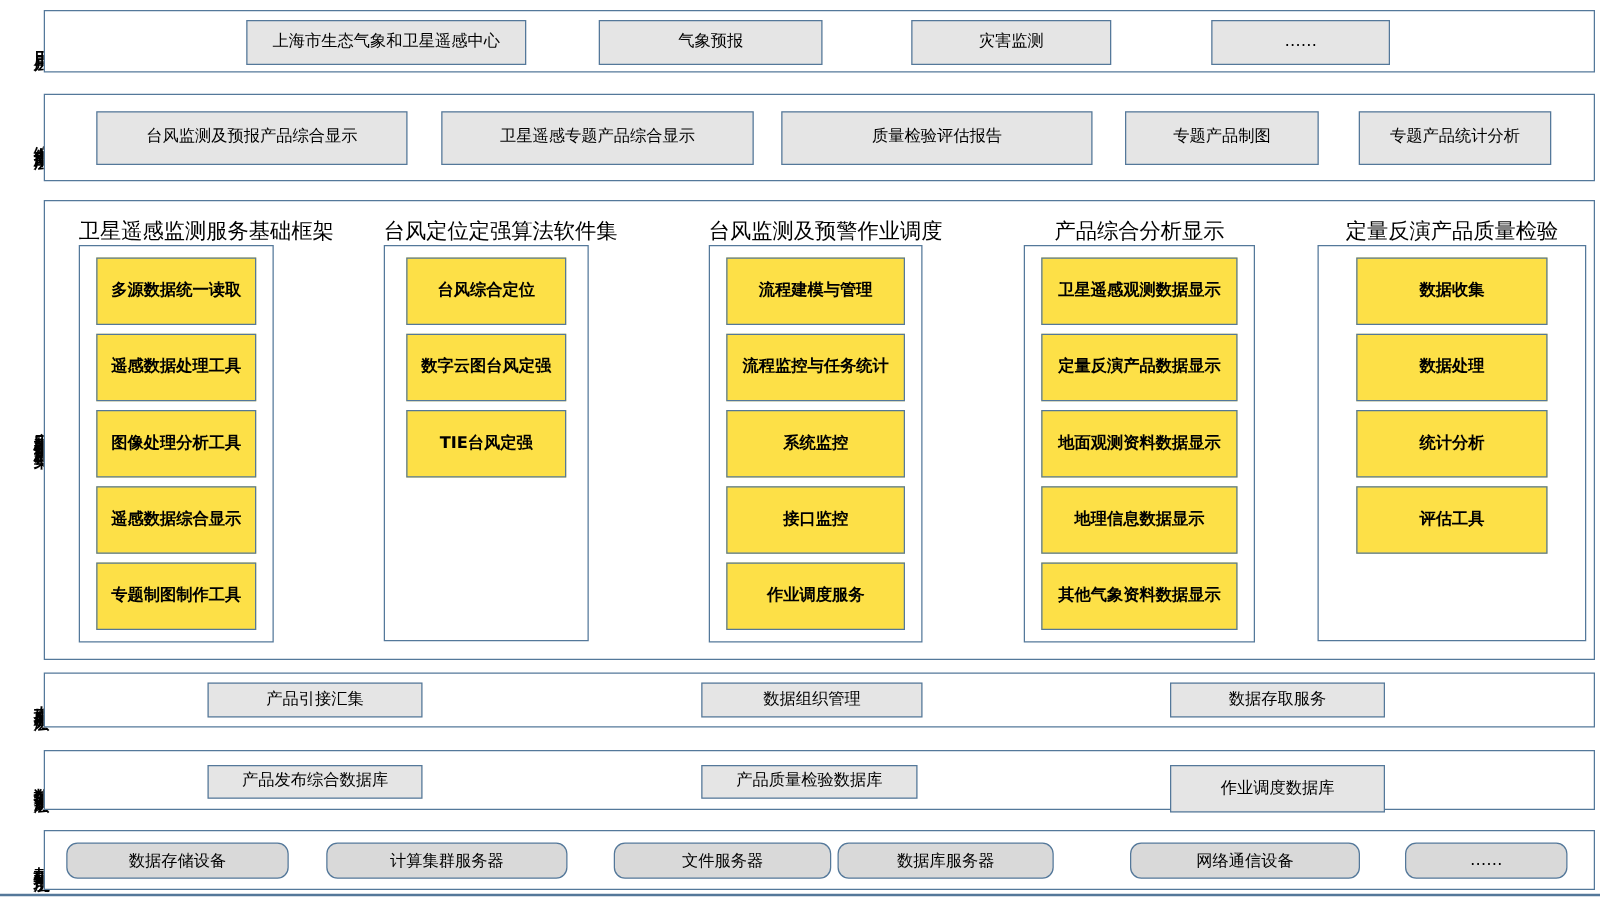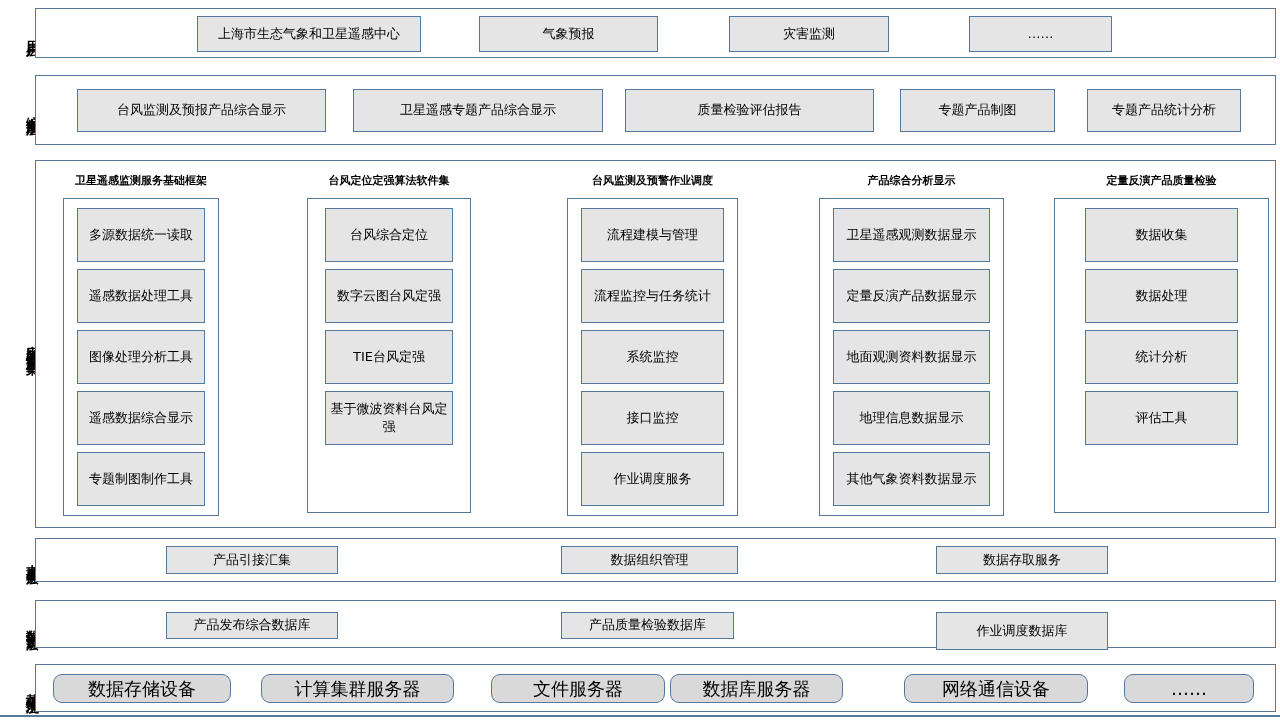--- a/index.html
+++ b/index.html
@@ -20,37 +20,37 @@
     border:1.5px solid var(--border,#54789a);
     background:#fff; box-sizing:border-box;
   }
   .box {
     position:absolute; box-sizing:border-box;
     border:1px solid var(--border,#54789a); background:#e5e5e5;
     display:flex; align-items:center; justify-content:center;
     text-align:center; font-size:13px; line-height:1.3; padding:0 4px;
   }
   .col { position:absolute; top:12px; bottom:14px; display:flex; flex-direction:column; box-sizing:border-box; }
-  .col-title { text-align:center; font-weight:bold; font-size:11px; white-space:nowrap; margin-bottom:10px; flex:0 0 auto; }
+  .col-title { text-align:center; font-weight:normal; font-size:17px; white-space:nowrap; flex:0 0 auto; }
   .col-outer {
     flex:1 1 auto; border:1px solid var(--border,#54789a); box-sizing:border-box;
     padding:9px 13px; display:flex; flex-direction:column; gap:7px; align-items:stretch;
   }
   .mbox {
     flex:0 0 54px; height:54px; box-sizing:border-box;
-    border:1px solid var(--border,#54789a); background:#e5e5e5;
+    border:1px solid var(--border,#54789a); background:#fde047;
     display:flex; align-items:center; justify-content:center;
-    text-align:center; font-size:13px; line-height:1.35; padding:0 2px;
+    text-align:center; font-size:13px; line-height:1.35; padding:0 2px;font-weight:bold;
   }
   .device {
     position:absolute; box-sizing:border-box; top:9px; height:29px;
     border:1.5px solid var(--border,#54789a); border-radius:9px;
     background:var(--device_fill,#d9d9d9);
     display:flex; align-items:center; justify-content:center;
-    text-align:center; font-size:18px;
+    text-align:center; font-size:13px;
   }
   .bottom-line { position:absolute; left:0; top:715px; width:1280px; height:0; border-top:2px solid var(--border,#54789a); }
 </style>
 </head>
 <body>
 
 <div class="canvas">
 
   <div class="vlabel" style="top:8px;height:50px">用户层</div>
   <div class="vlabel" style="top:75px;height:70px">综合应用层</div>
@@ -86,21 +86,20 @@
         <div class="mbox">专题制图制作工具</div>
       </div>
     </div>
 
     <div class="col" style="left:271px;width:164px">
       <div class="col-title">台风定位定强算法软件集</div>
       <div class="col-outer" style="padding:9px 17px">
         <div class="mbox">台风综合定位</div>
         <div class="mbox">数字云图台风定强</div>
         <div class="mbox">TIE台风定强</div>
-        <div class="mbox">基于微波资料台风定强</div>
       </div>
     </div>
 
     <div class="col" style="left:531px;width:171px">
       <div class="col-title">台风监测及预警作业调度</div>
       <div class="col-outer">
         <div class="mbox">流程建模与管理</div>
         <div class="mbox">流程监控与任务统计</div>
         <div class="mbox">系统监控</div>
         <div class="mbox">接口监控</div>

